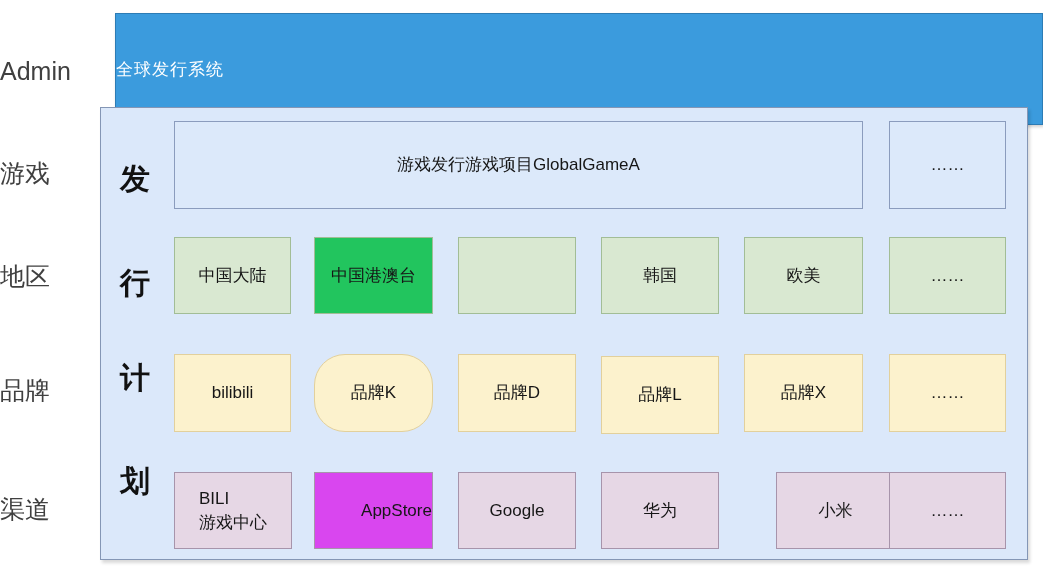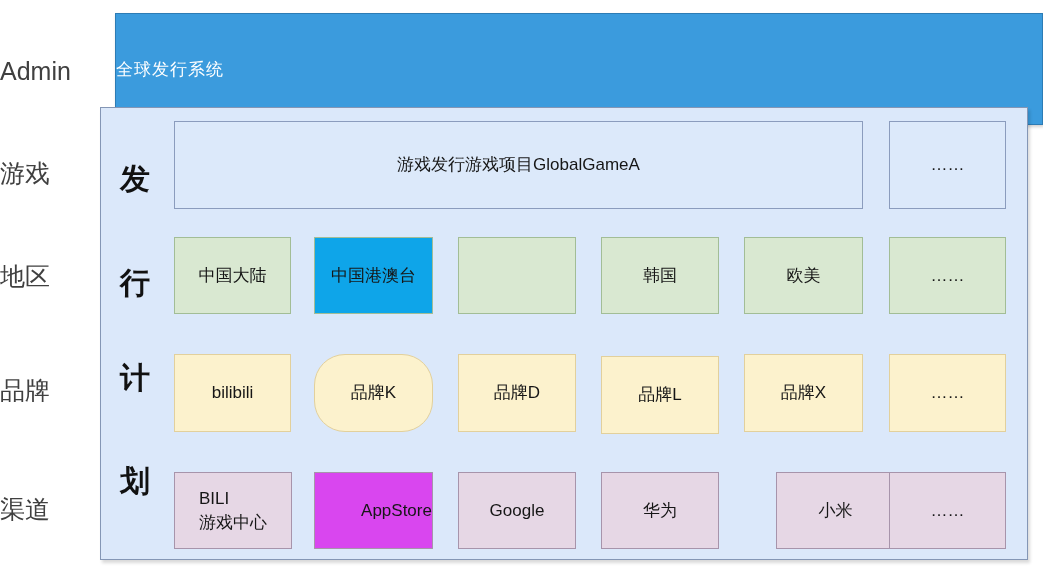--- a/index.html
+++ b/index.html
@@ -62,21 +62,21 @@
 
 <div class="plan-container" id="plan-container" style="background: rgb(219, 232, 250); border-color: rgb(132, 150, 181);">
   <div class="vchar" id="vchar-0">发</div>
   <div class="vchar" id="vchar-1">行</div>
   <div class="vchar" id="vchar-2">计</div>
   <div class="vchar" id="vchar-3">划</div>
   <div id="rows-layer">
       <div class="box" style="left: 73px; top: 13px; width: 689px; height: 88px; background: rgb(220, 233, 250); border-color: rgb(139, 156, 189);">游戏发行游戏项目GlobalGameA</div>
       <div class="box" style="left: 788px; top: 13px; width: 117px; height: 88px; background: rgb(220, 233, 250); border-color: rgb(139, 156, 189);">……</div>
       <div class="box" style="left: 73px; top: 129px; width: 117px; height: 77px; background: rgb(217, 232, 209); border-color: rgb(162, 189, 150);">中国大陆</div>
-      <div class="box" style="left: 213px; top: 129px; width: 119px; height: 77px; background: #0ea5e9; border-color: rgb(162, 189, 150);">中国港澳台</div>
+      <div class="box" style="left: 213px; top: 129px; width: 119px; height: 77px; background: #22c55e; border-color: rgb(162, 189, 150);">中国港澳台</div>
       <div class="box" style="left: 357px; top: 129px; width: 118px; height: 77px; background: rgb(217, 232, 209); border-color: rgb(162, 189, 150);"></div>
       <div class="box" style="left: 500px; top: 129px; width: 118px; height: 77px; background: rgb(217, 232, 209); border-color: rgb(162, 189, 150);">韩国</div>
       <div class="box" style="left: 643px; top: 129px; width: 119px; height: 77px; background: rgb(217, 232, 209); border-color: rgb(162, 189, 150);">欧美</div>
       <div class="box" style="left: 788px; top: 129px; width: 117px; height: 77px; background: rgb(217, 232, 209); border-color: rgb(162, 189, 150);">……</div>
       <div class="box" style="left: 73px; top: 246px; width: 117px; height: 78px; background: rgb(252, 242, 205); border-color: rgb(226, 208, 156);">bilibili</div>
       <div class="box" style="left: 213px; top: 246px; width: 119px; height: 78px; background: rgb(252, 242, 205); border-color: rgb(226, 208, 156); border-radius: 31px;">品牌K</div>
       <div class="box" style="left: 357px; top: 246px; width: 118px; height: 78px; background: rgb(252, 242, 205); border-color: rgb(226, 208, 156);">品牌D</div>
       <div class="box" style="left: 500px; top: 248px; width: 118px; height: 78px; background: rgb(252, 242, 205); border-color: rgb(226, 208, 156);">品牌L</div>
       <div class="box" style="left: 643px; top: 246px; width: 119px; height: 78px; background: rgb(252, 242, 205); border-color: rgb(226, 208, 156);">品牌X</div>
       <div class="box" style="left: 788px; top: 246px; width: 117px; height: 78px; background: rgb(252, 242, 205); border-color: rgb(226, 208, 156);">……</div>

